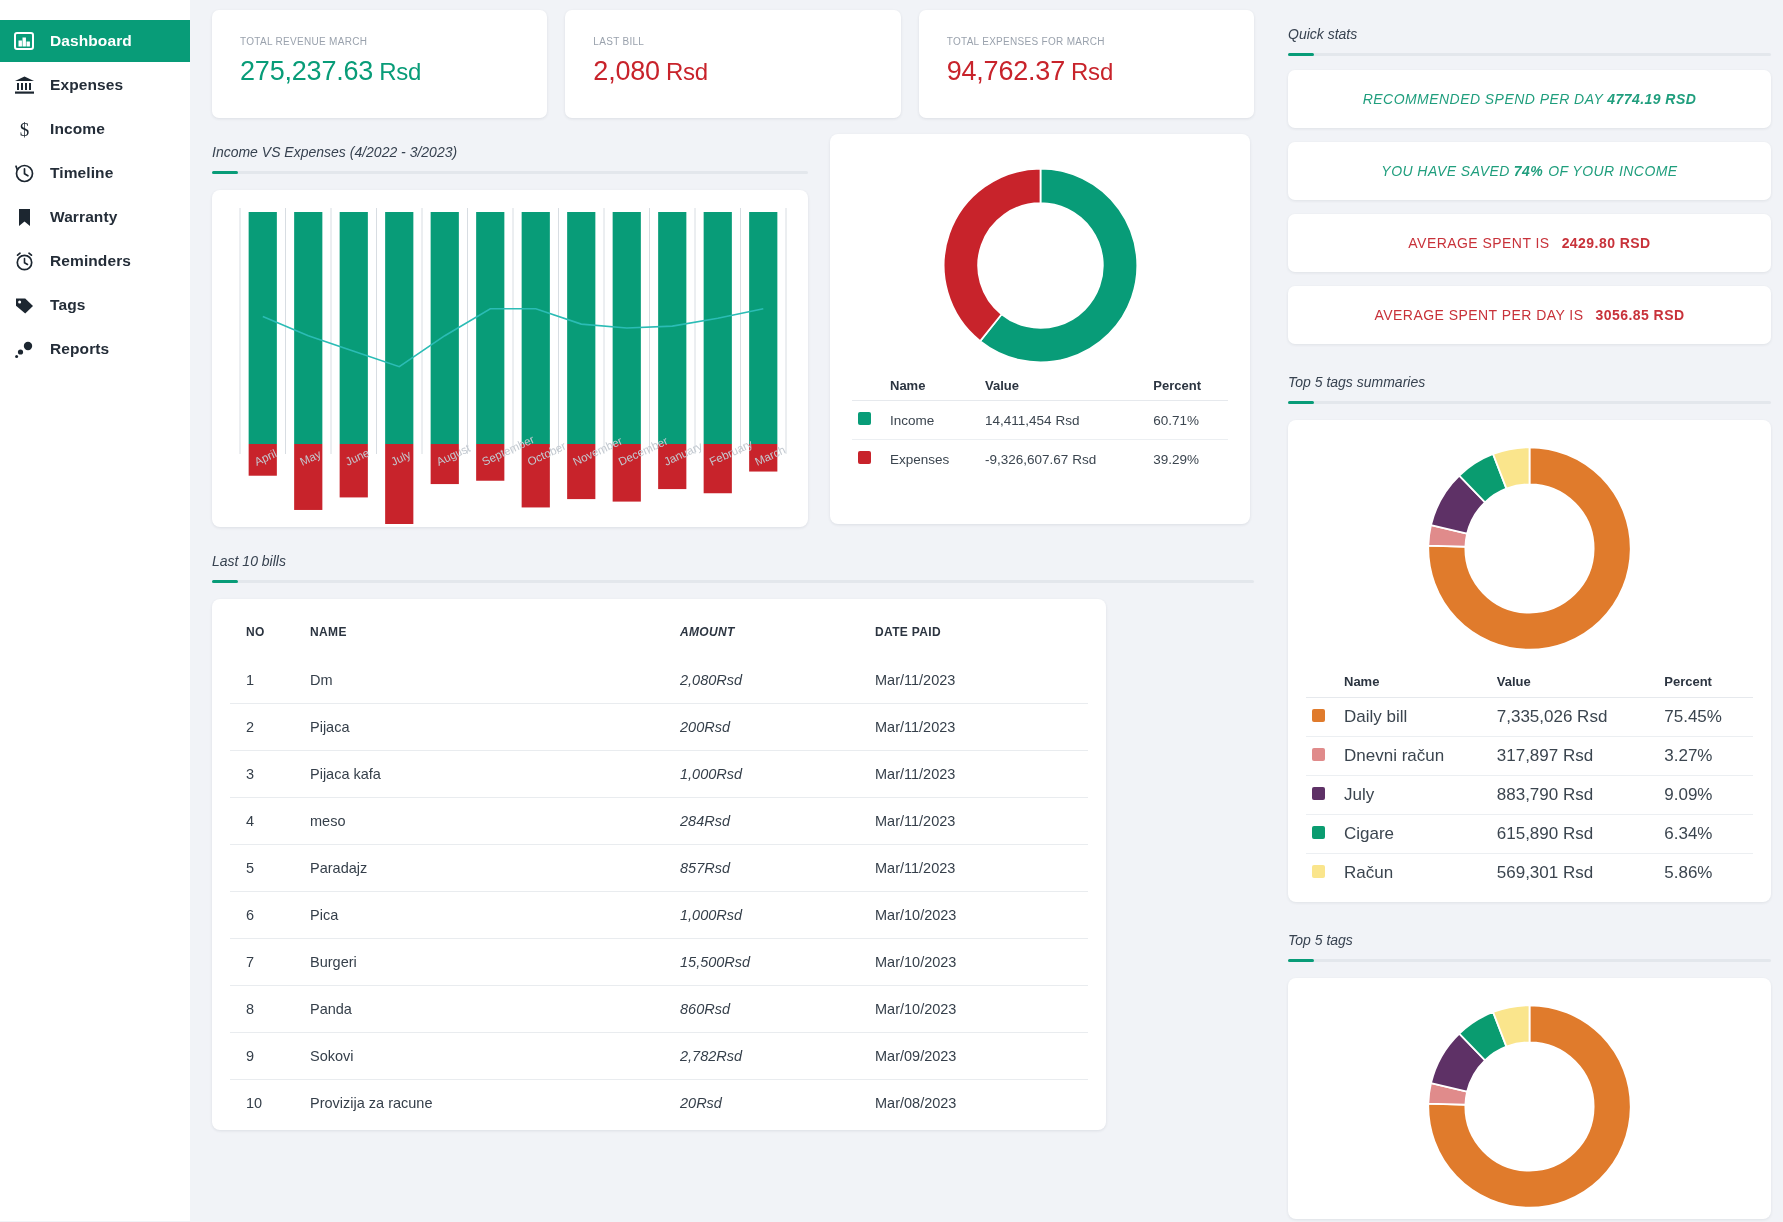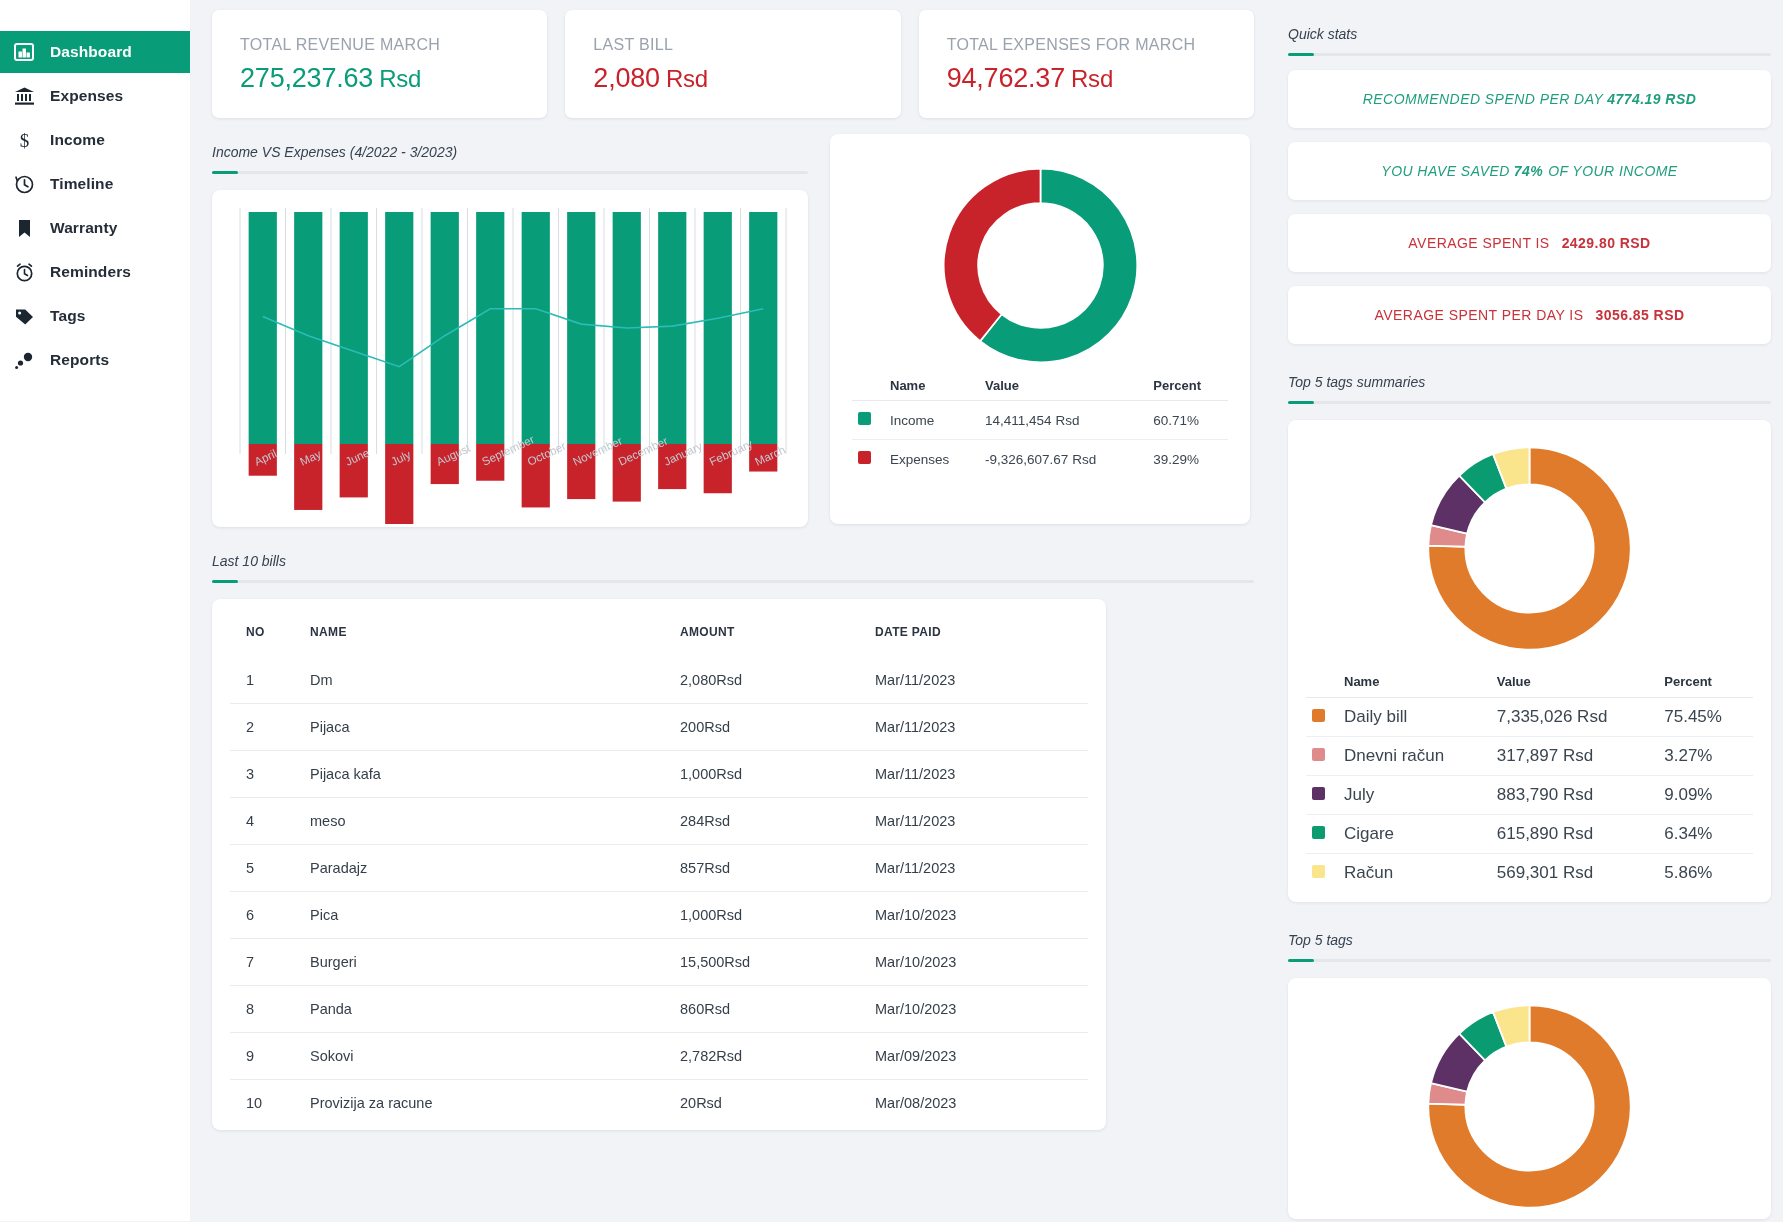--- a/index.html
+++ b/index.html
@@ -9,21 +9,21 @@
     background: #f1f3f7;
     font-family: "Liberation Sans", sans-serif;
     color: #222b36;
   }
   .app { display: flex; width: 1783px; height: 1222px; }
 
   
   .sidebar {
     width: 190px; min-width: 190px; height: 1221px;
     background: #ffffff;
-    padding-top: 31px;
+    padding-top: 20px;
   }
   .nav-item {
     display: flex; align-items: center;
     height: 42px; padding-left: 12px;
     gap: 14px;
     cursor: pointer;
   }
   .nav-item .nv-ico {
     width: 24px; height: 24px;
     display: flex; align-items: center; justify-content: center;
@@ -58,21 +58,21 @@
   
   .stats-row { display: flex; gap: 18px; }
   .stat-card {
     flex: 1;
     background: #fff; border-radius: 7px;
     box-shadow: 0 1px 3px rgba(40,50,70,.10);
     padding: 26px 28px 30px 28px;
     height: 108px;
   }
   .stat-label {
-    font-size: 16px; color: #9aa2ad; letter-spacing: .3px;
+    font-size: 10px; color: #9aa2ad; letter-spacing: .3px;
     text-transform: uppercase; margin-bottom: 9px;
   }
   .stat-value { font-size: 27px; font-weight: 400; letter-spacing: -.2px; }
   .stat-value .cur { font-size: 24px; margin-left: 6px; }
   .green-txt { color: #089c78; }
   .red-txt { color: #c8232b; }
 
   
   .sec-head { margin-top: 26px; }
   .sec-title { font-size: 14px; color: #374250; font-weight: 400; font-style: italic; }
@@ -126,21 +126,21 @@
     color: #2b3440; font-weight: bold; text-transform: uppercase;
     padding: 16px 0 18px 0;
   }
   table.bills td {
     font-size: 14.5px; color: #353f4a;
     padding: 15px 0; border-top: 1px solid #e9ecef;
   }
   table.bills tbody tr:first-child td { border-top: none; }
   .c-no { width: 80px; padding-left: 16px !important; }
   .c-name { width: 370px; }
-  .c-amt { width: 195px; }
+  .c-amt { width: 195px; font-style: italic; }
 
   
   .qs-card {
     background: #fff; border-radius: 7px;
     box-shadow: 0 1px 3px rgba(40,50,70,.09);
     height: 58px; margin-top: 14px;
     display: flex; align-items: center; justify-content: center;
     font-size: 14px; letter-spacing: .45px; text-transform: uppercase;
   }
   .qs-card b { font-weight: bold; margin-left: 4px; }

